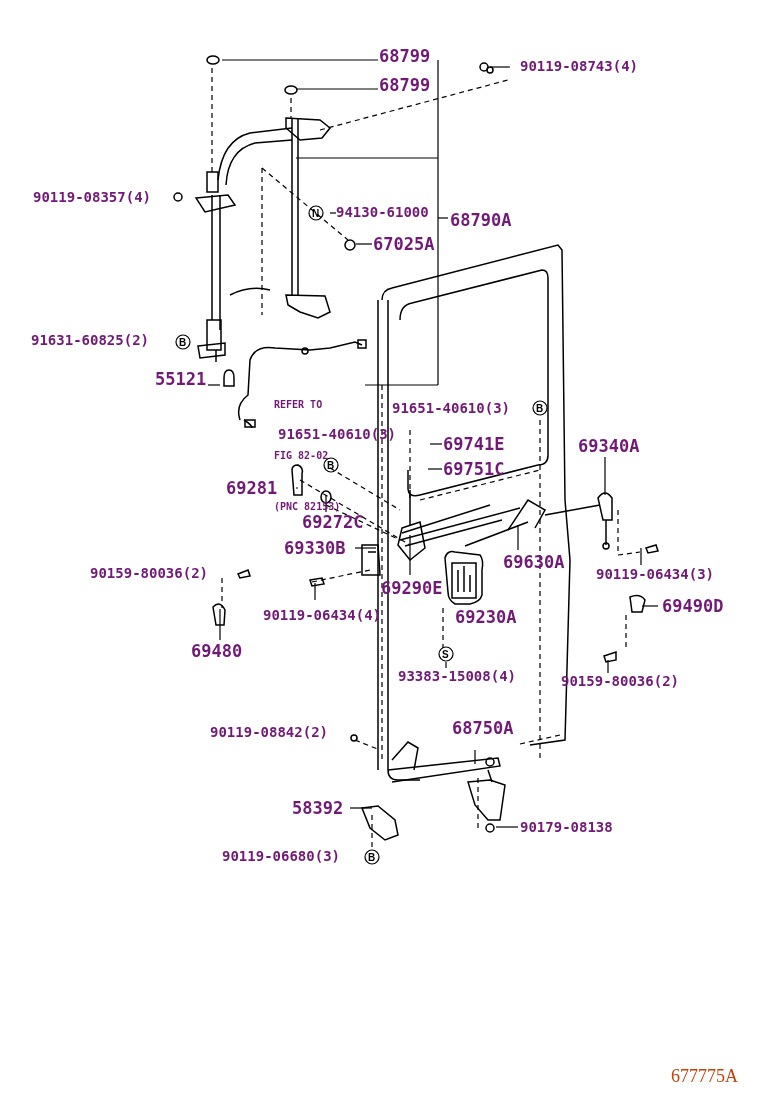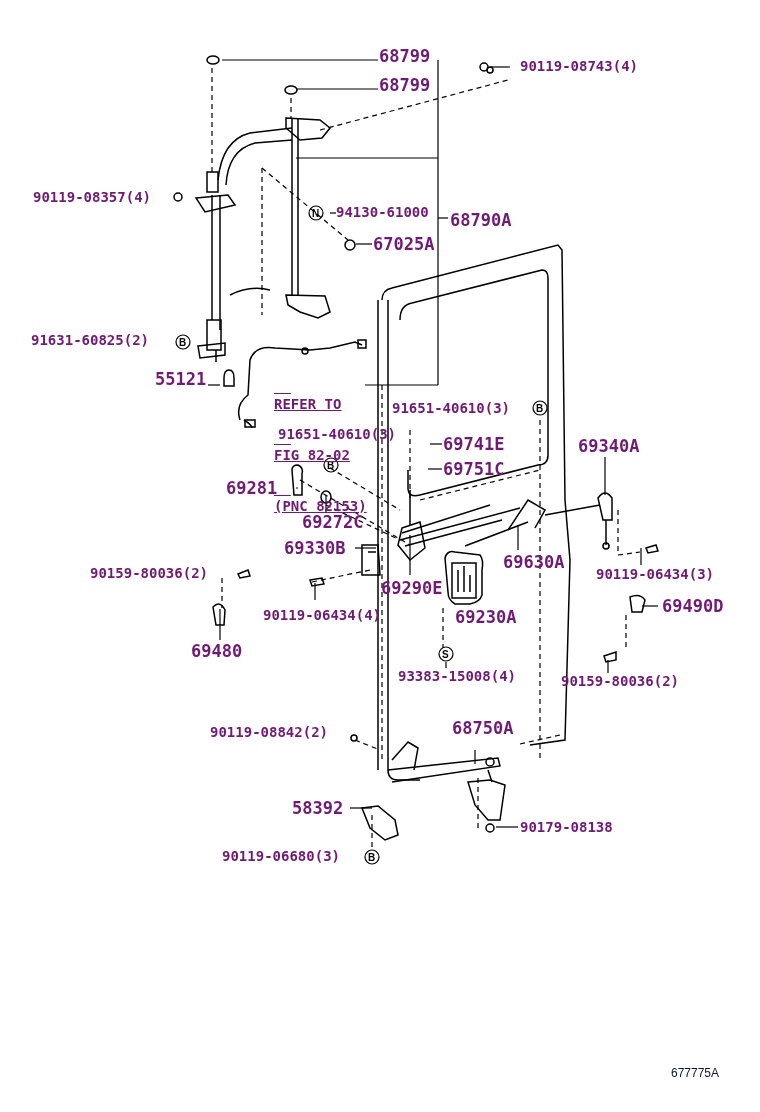--- a/index.html
+++ b/index.html
@@ -1,22 +1,22 @@
 <!DOCTYPE html>
 <html><head>
 <meta charset="utf-8">
 <style>
   html, body { margin: 0; padding: 0; background: #ffffff; }
   body { width: 760px; height: 1112px; position: relative; overflow: hidden; font-family: "DejaVu Sans Mono", monospace; }
   #diagram { position: absolute; left: 0; top: 0; width: 760px; height: 1112px; }
   .lbl { position: absolute; font-family: "DejaVu Sans Mono", "Liberation Mono", monospace; font-weight: bold; color: #701a75; white-space: nowrap; line-height: 1; }
   .big { font-size: 17px; letter-spacing: 0px; }
   .sm { font-size: 14px; }
-  .note { font-size: 14px; line-height: 17px; white-space: pre; text-decoration: underline; }
-  .fig { position: absolute; font-family: Liberation Sans, sans-serif; font-size: 12px; color: #0f172a; }
+  .note { font-size: 10px; line-height: 17px; white-space: pre; }
+  .fig { position: absolute; font-family: Liberation Serif, serif; font-size: 18px; color: #c2410c; }
   svg text.mark { font-family: "Liberation Sans", sans-serif; font-size: 10px; font-weight: bold; }
 </style>
 </head>
 <body>
 
 <svg id="diagram" viewBox="0 0 760 1112" xmlns="http://www.w3.org/2000/svg" fill="none" stroke="#000" stroke-width="1.5">
 
   <g stroke-width="1.2">
     <line x1="222" y1="60" x2="378" y2="60"></line>
     <line x1="296" y1="89" x2="378" y2="89"></line>

